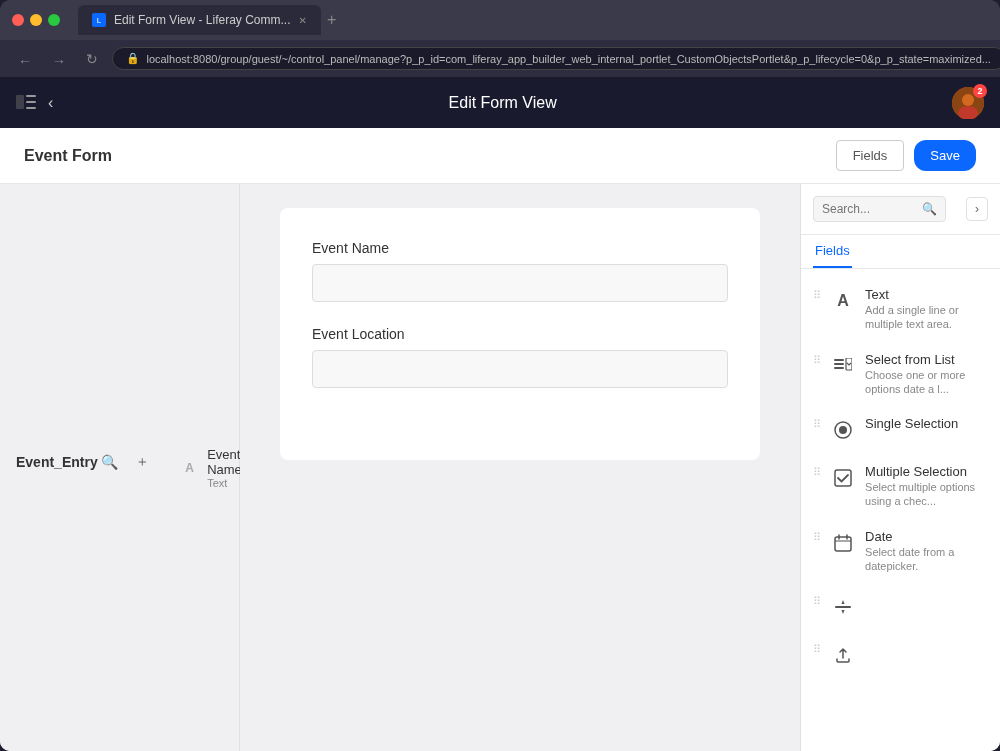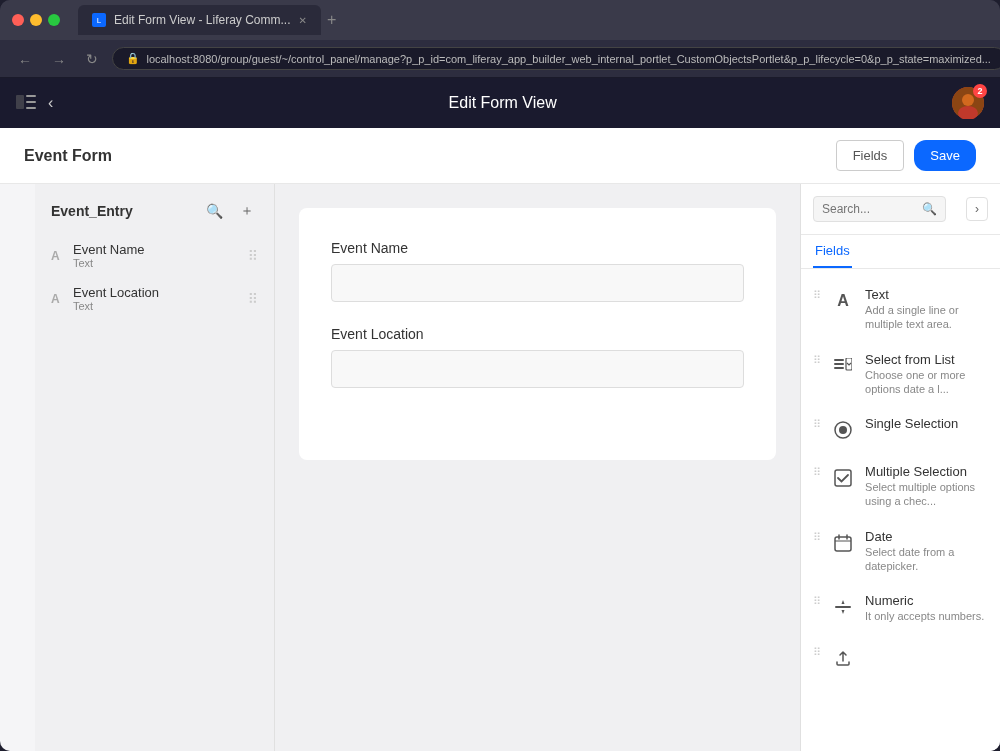--- a/index.html
+++ b/index.html
@@ -41,21 +41,21 @@
     .form-top-bar { background: #fff; height: 56px; display: flex; align-items: center; padding: 0 24px; justify-content: space-between; flex-shrink: 0; border-bottom: 1px solid #e8e8e8; }
     .form-title { font-size: 16px; font-weight: 600; color: #333; }
     .form-top-actions { display: flex; gap: 10px; }
     .btn-cancel { background: #fff; border: 1px solid #ccc; color: #555; padding: 7px 16px; border-radius: 4px; cursor: pointer; font-size: 13px; }
     .btn-save { background: #0b68ff; border: none; color: #fff; padding: 7px 16px; border-radius: 12px; cursor: pointer; font-size: 13px; font-weight: 500; }
 
     
     .main-layout { flex: 1; display: flex; overflow: hidden; }
 
     
-    .left-sidebar { width: 240px; background: #f0f0f2; border-right: 1px solid #e0e0e0; display: flex; flex-direction: column; flex-shrink: 0; padding: 16px 0; margin-left: 35px; }
+    .left-sidebar { width: 240px; background: #f0f0f2; border-right: 1px solid #e0e0e0; display: flex; flex-direction: row; flex-shrink: 0; padding: 16px 0; }
     .sidebar-header { display: flex; align-items: center; justify-content: space-between; padding: 0 16px 12px; }
     .sidebar-object-name { font-size: 14px; font-weight: 600; color: #333; }
     .sidebar-icons { display: flex; gap: 8px; }
     .sidebar-icon-btn { background: none; border: none; color: #666; cursor: pointer; font-size: 14px; padding: 2px 4px; }
     .sidebar-field-item { display: flex; align-items: center; padding: 8px 16px; gap: 8px; cursor: pointer; }
     .sidebar-field-info { flex: 1; }
     .sidebar-field-name { font-size: 13px; color: #333; }
     .sidebar-field-type { font-size: 11px; color: #888; }
     .sidebar-field-icon { color: #aaa; font-size: 11px; width: 14px; }
     .sidebar-drag-handle { color: #ccc; font-size: 14px; }
@@ -281,24 +281,20 @@
 
             <div class="field-item">
               <span class="field-drag">⠿</span>
               <div class="field-icon-box">
                 <svg width="18" height="18" viewBox="0 0 18 18" fill="none">
                   <path d="M9 2l1.5 4h-3L9 2z" fill="#555"></path>
                   <path d="M9 16l-1.5-4h3L9 16z" fill="#555"></path>
                   <rect x="1" y="8" width="16" height="2" rx="1" fill="#555"></rect>
                 </svg>
               </div>
-              <div class="field-text-info">
-                <div class="field-name">Numeric</div>
-                <div class="field-desc">It only accepts numbers.</div>
-              </div>
             </div>
 
             <div class="field-item">
               <span class="field-drag">⠿</span>
               <div class="field-icon-box">
                 <svg width="18" height="18" viewBox="0 0 18 18" fill="none">
                   <path d="M9 12V3M9 3l-3 3M9 3l3 3" stroke="#555" stroke-width="1.5" stroke-linecap="round" fill="none"></path>
                   <path d="M3 13v2a1 1 0 001 1h10a1 1 0 001-1v-2" stroke="#555" stroke-width="1.5" stroke-linecap="round" fill="none"></path>
                 </svg>
               </div>

